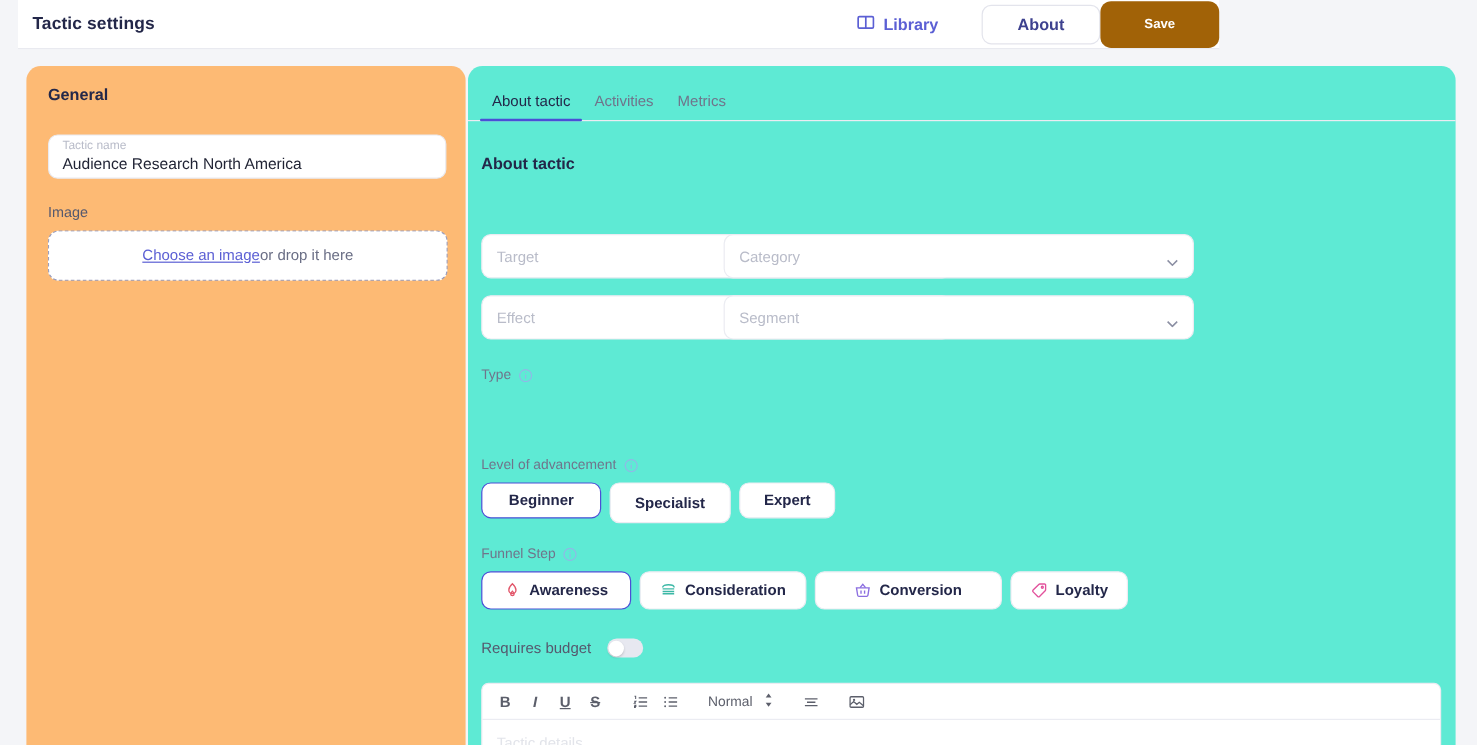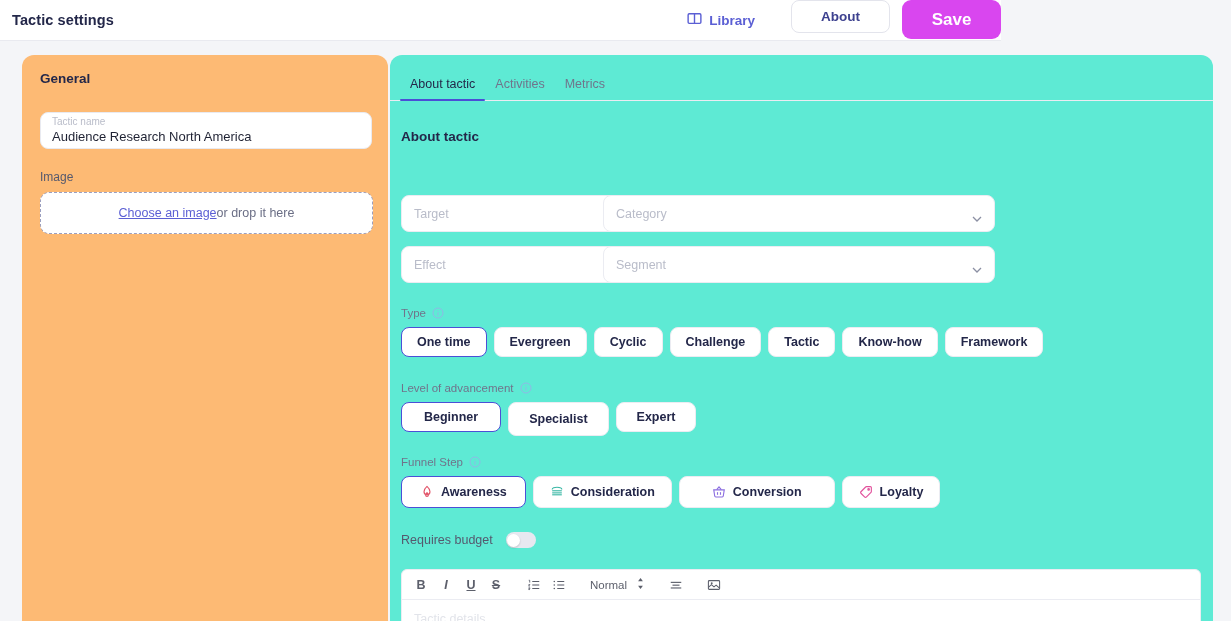--- a/index.html
+++ b/index.html
@@ -5,51 +5,51 @@
   * { box-sizing: border-box; margin: 0; padding: 0; }
   html, body {
     width: 1231px; height: 621px;
     background: #f4f5f8;
     font-family: "Liberation Sans", sans-serif;
     overflow: hidden;
   }
 
   
   .topbar {
-    position: absolute; top: 0; left: 0;
+    position: absolute; top: 0; left: 15px;
     width: 1001px; height: 41px;
     background: #ffffff;
     border-bottom: 1px solid #e9eaf0;
     display: flex; align-items: center;
   }
   .topbar-title {
     margin-left: 12px;
     font-size: 14.5px; font-weight: 700; color: #232749;
     letter-spacing: .1px;
   }
   .topbar-actions {
-    margin-left: auto; display: flex; align-items: flex-start; height: 100%;
+    margin-left: auto; display: flex; align-items: center; height: 100%;
   }
   .library-btn {
     display: flex; align-items: center; gap: 7px;
     color: #5b5fd4; font-size: 13.5px; font-weight: 700;
     padding: 0 14px; height: 100%; cursor: pointer; background: none; border: none;
     font-family: inherit;
   }
   .cancel-btn {
     width: 99px; height: 33px; margin-left: 22px;
     border: 1px solid #e3e4ec; border-radius: 8px; background: #fff;
     color: #3d418f; font-size: 13.5px; font-weight: 700; cursor: pointer;
     font-family: inherit;
   }
   .save-btn {
-    width: 99px; height: 39px; margin-left: 12px;
+    width: 99px; height: 39px; 
     border: none; border-radius: 9px;
-    background: #d946ef; color: #ffffff;
-    font-size: 17px; font-weight: 700; cursor: pointer;
+    background: #a16207; color: #ffffff;
+    font-size: 11px; font-weight: 700; cursor: pointer;
     font-family: inherit;
   }
 
   
   .left-panel {
     position: absolute; left: 22px; top: 55px;
     width: 366px; height: 566px;
     background: #fdba74; border-radius: 12px 12px 0 0;
   }
   .right-panel {
@@ -272,29 +272,20 @@
       <div class="group-label">
         <span>Type</span>
         <span class="info-icon">
           <svg width="12" height="12" viewBox="0 0 12 12" fill="none" stroke="#8fb9e6" stroke-width="1">
               <circle cx="6" cy="6" r="5"></circle>
               <line x1="6" y1="5.2" x2="6" y2="8.6"></line>
               <circle cx="6" cy="3.5" r=".6" fill="#8fb9e6" stroke="none"></circle>
             </svg>
         </span>
       </div>
-      <div class="pills">
-        <div class="pill selected">One time</div>
-        <div class="pill">Evergreen</div>
-        <div class="pill">Cyclic</div>
-        <div class="pill">Challenge</div>
-        <div class="pill">Tactic</div>
-        <div class="pill">Know-how</div>
-        <div class="pill">Framework</div>
-      </div>
     </div>
 
     <div class="group" style="top:281px">
       <div class="group-label">
         <span>Level of advancement</span>
         <span class="info-icon">
           <svg width="12" height="12" viewBox="0 0 12 12" fill="none" stroke="#8fb9e6" stroke-width="1">
               <circle cx="6" cy="6" r="5"></circle>
               <line x1="6" y1="5.2" x2="6" y2="8.6"></line>
               <circle cx="6" cy="3.5" r=".6" fill="#8fb9e6" stroke="none"></circle>

